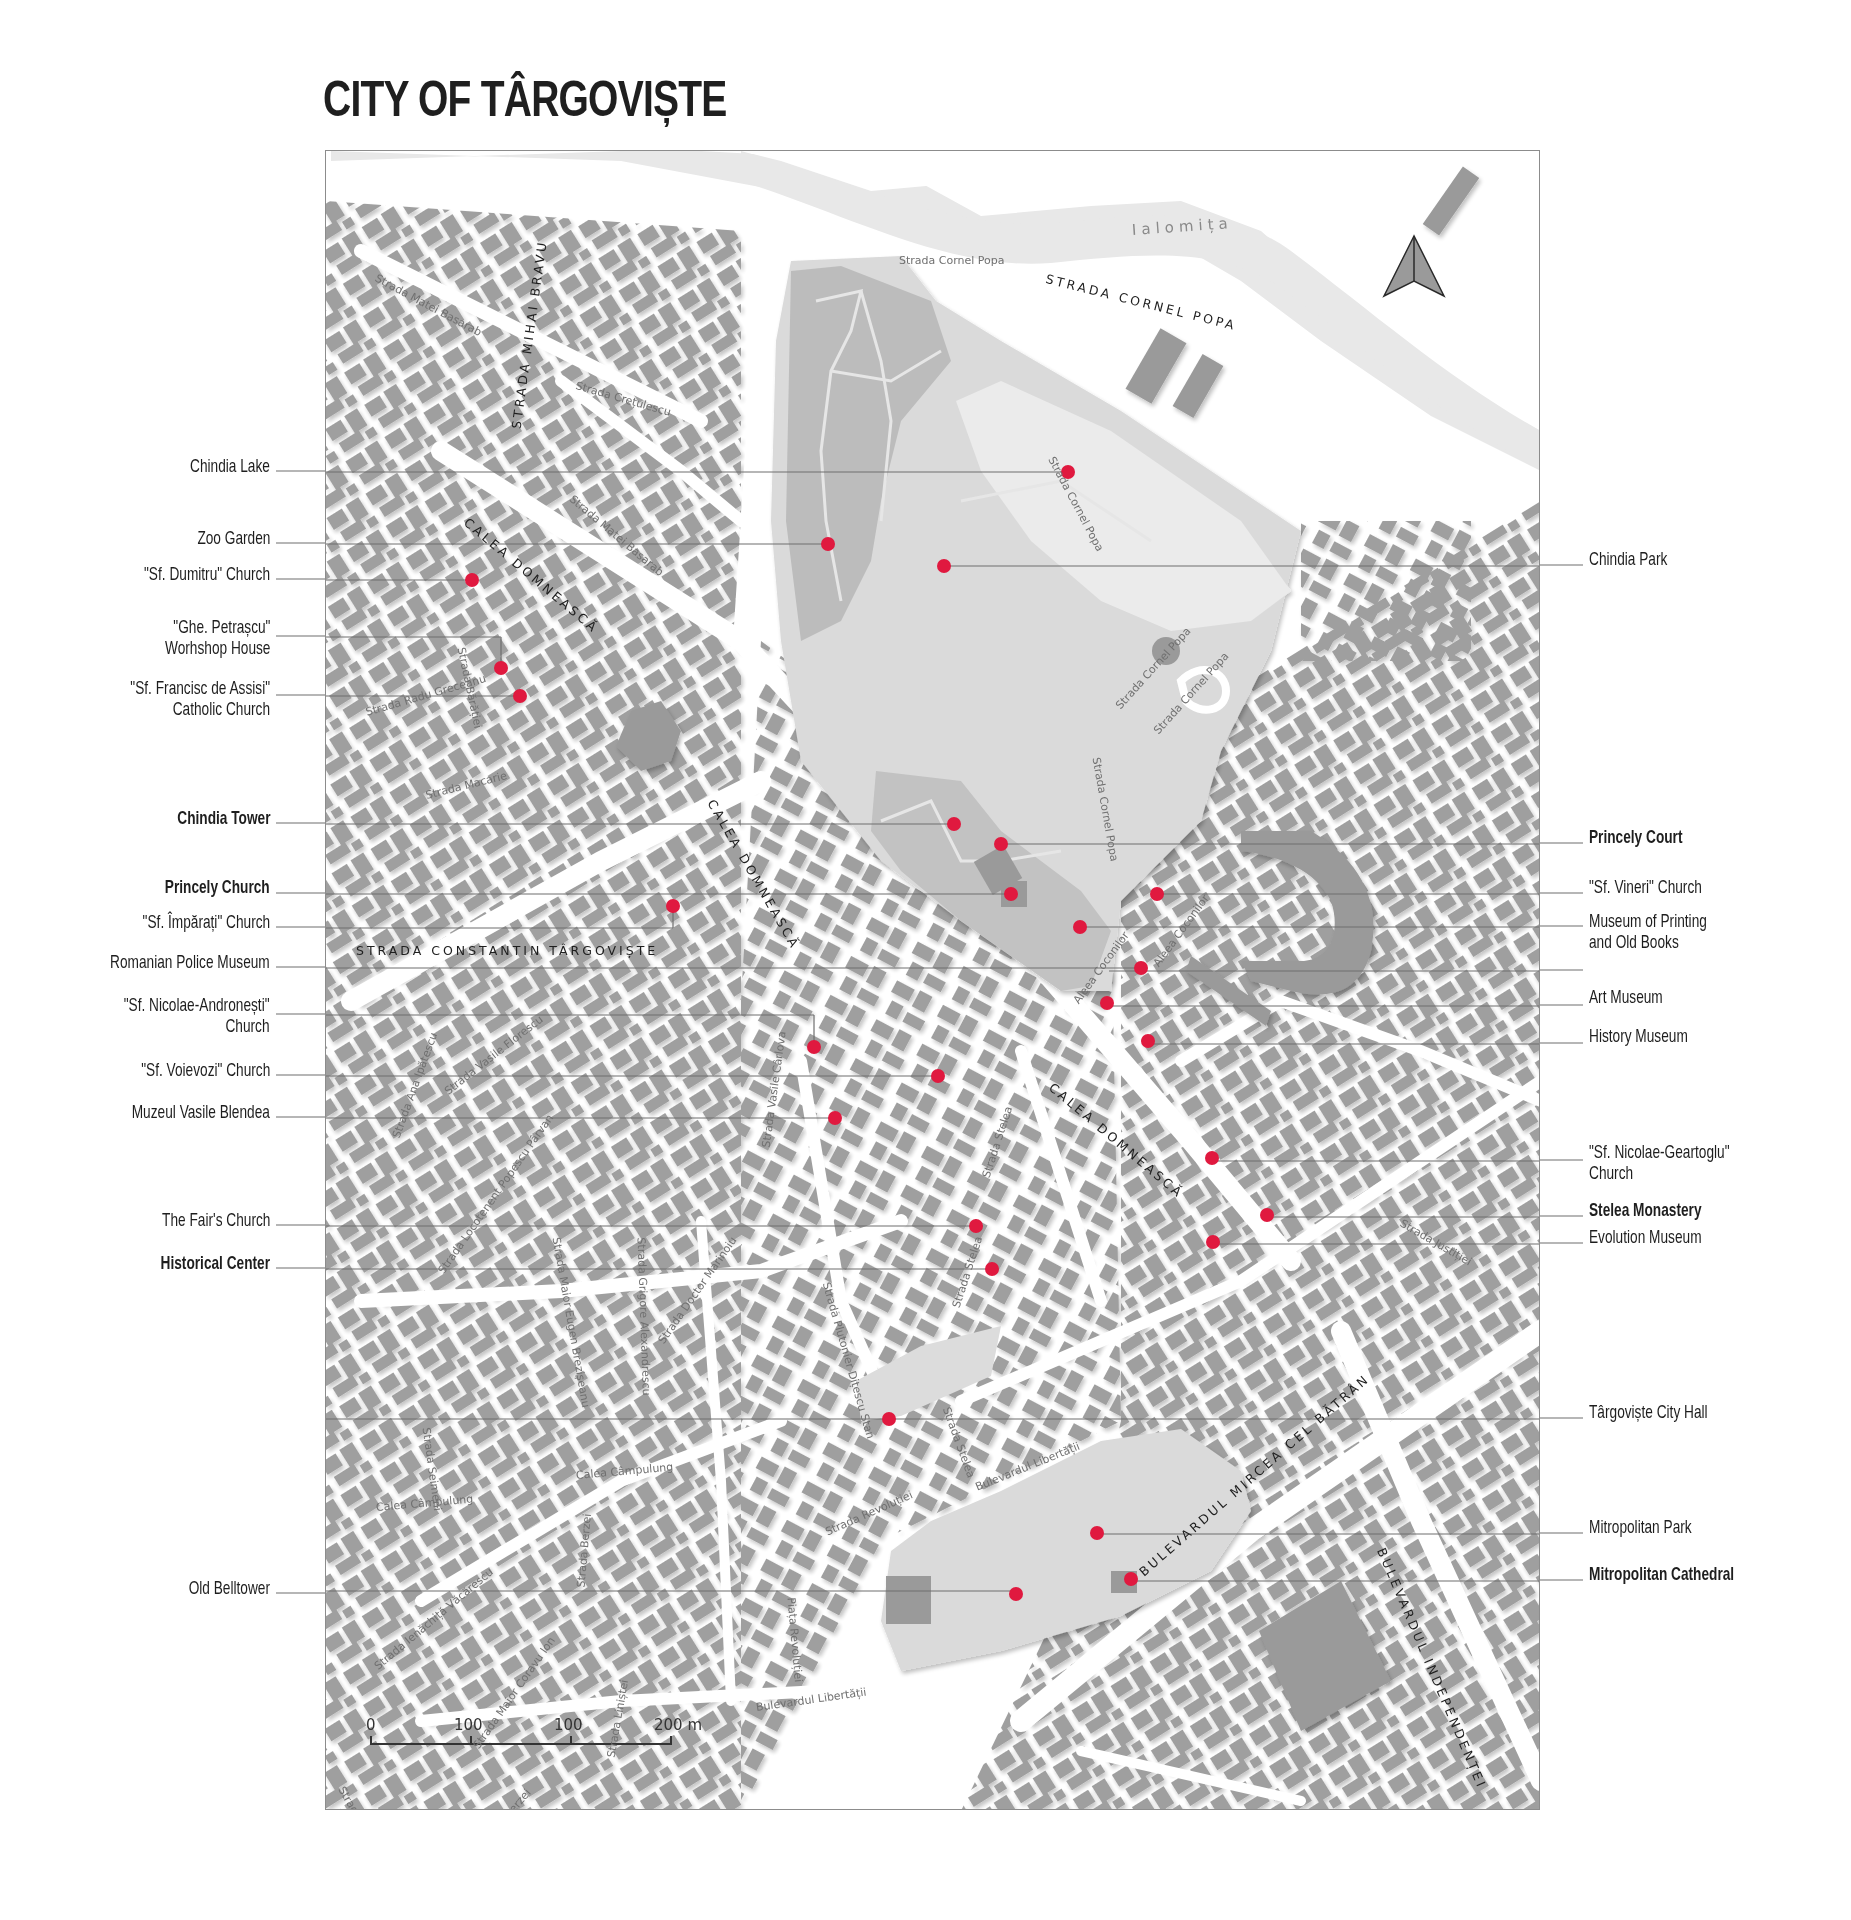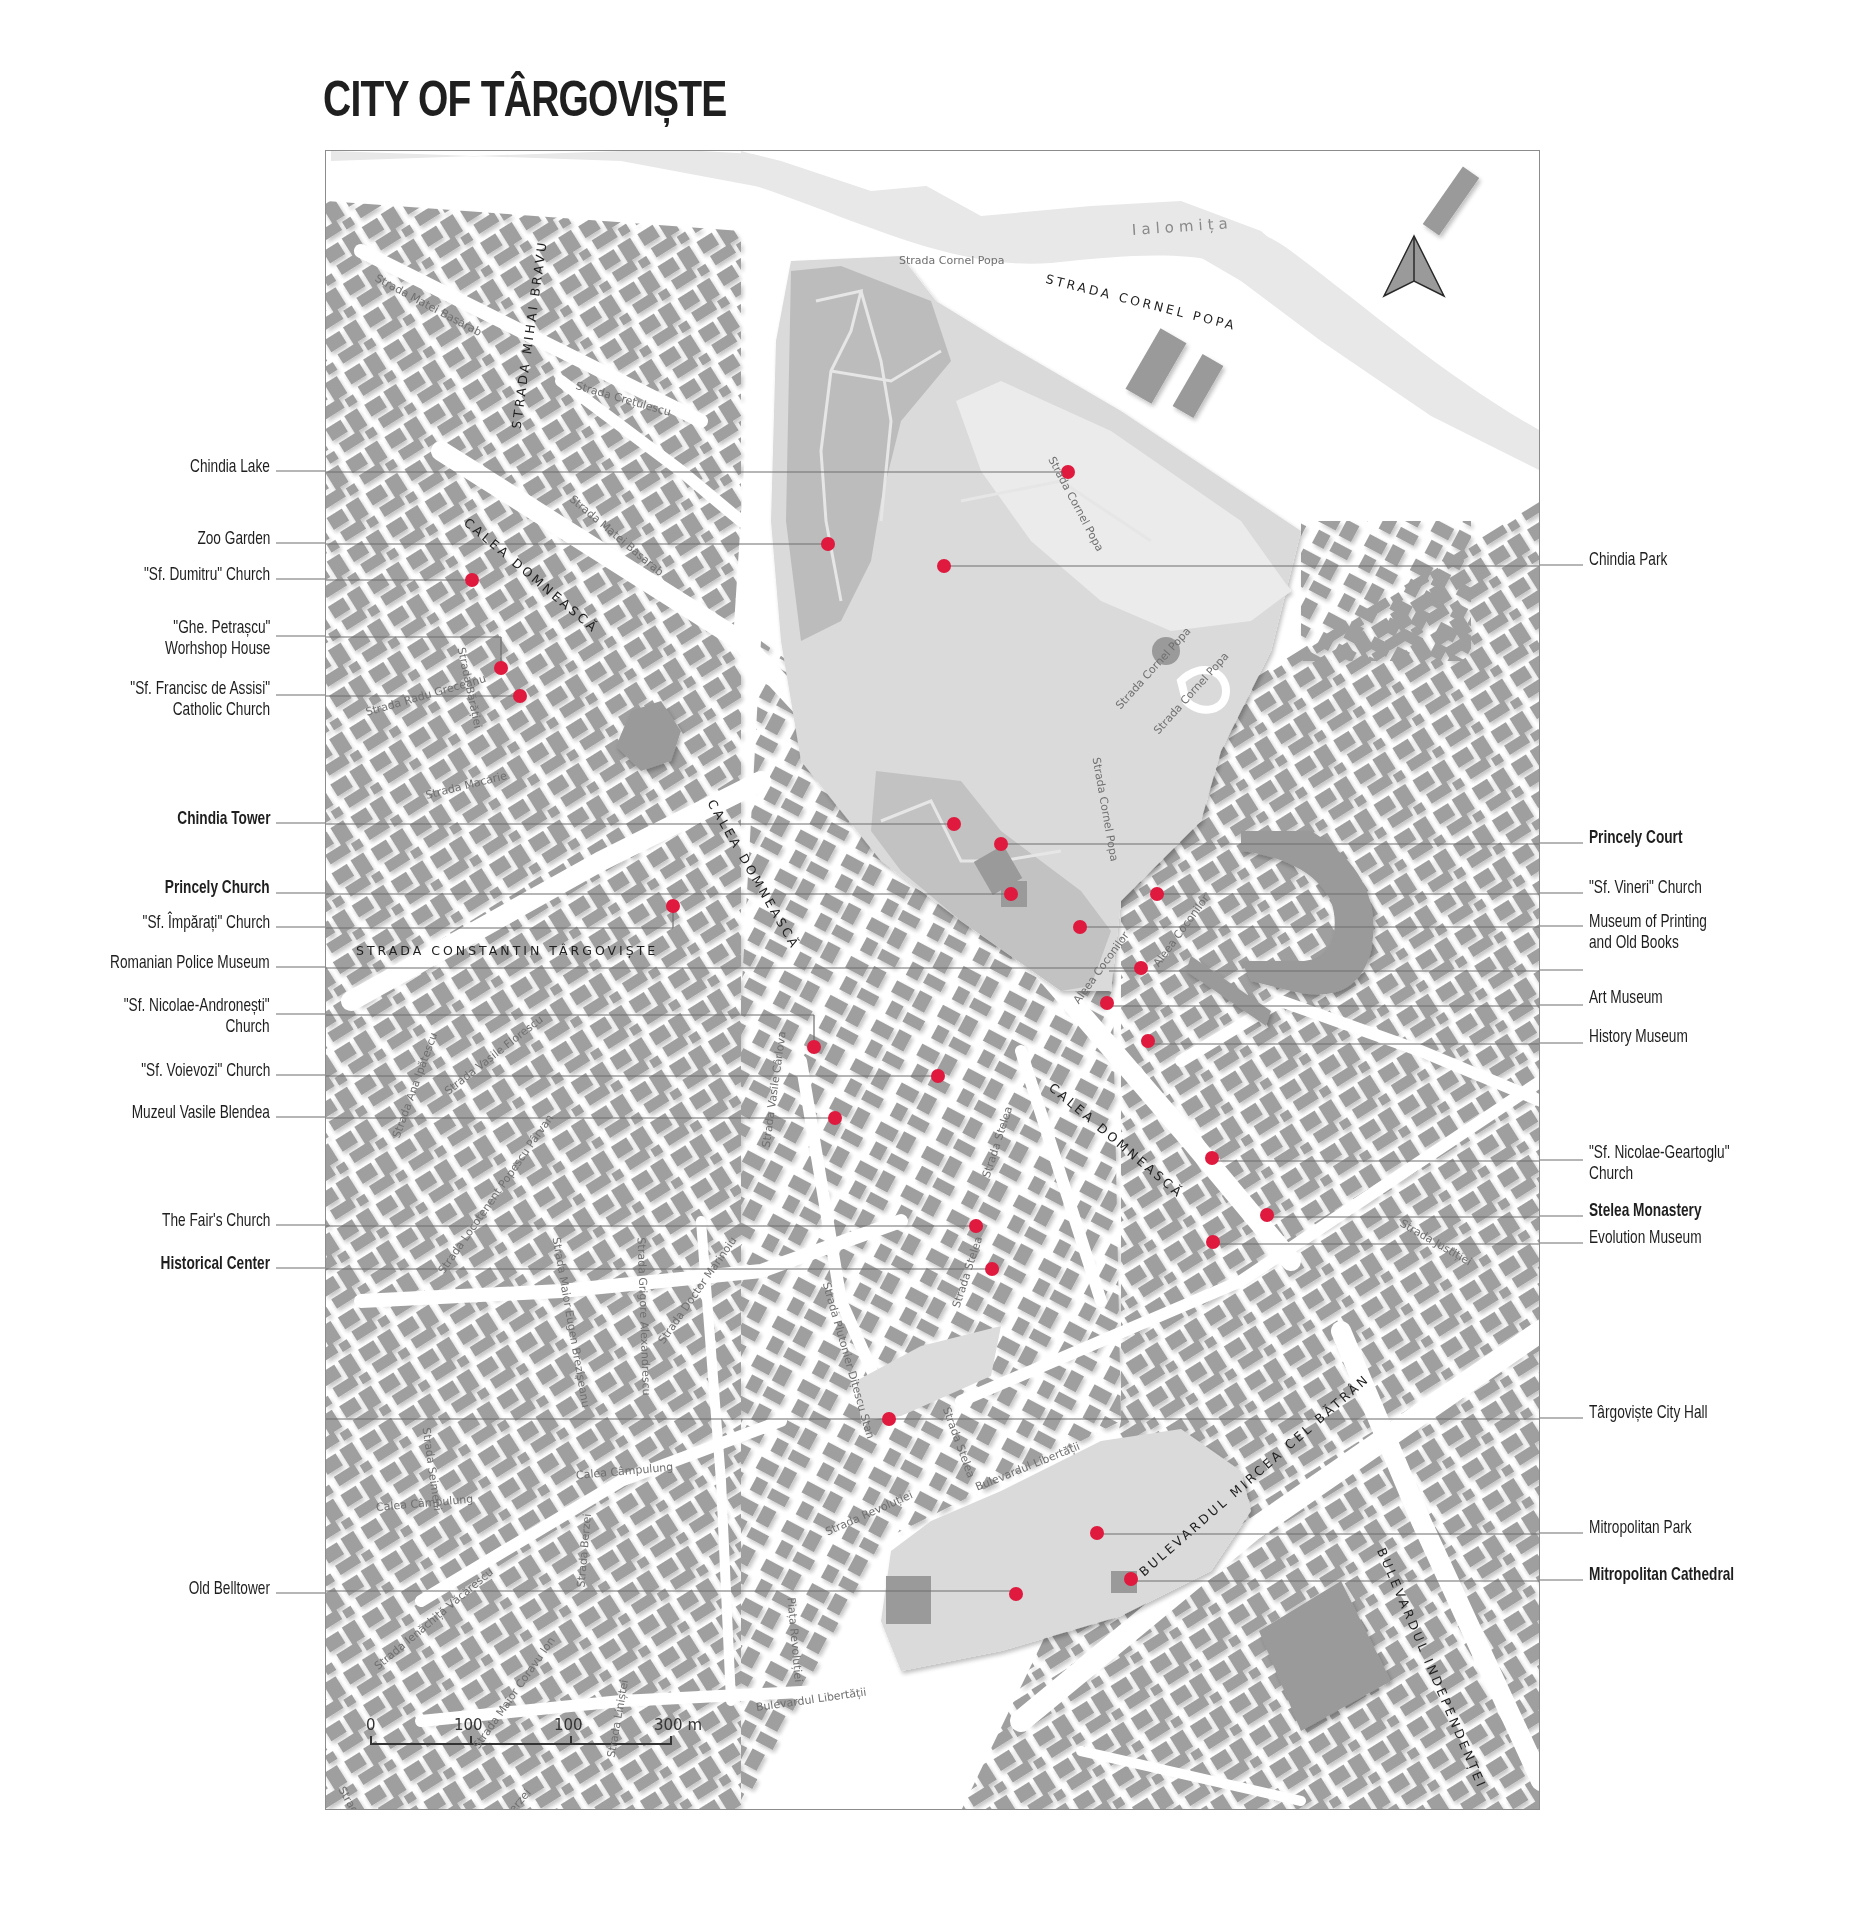--- a/index.html
+++ b/index.html
@@ -243,21 +243,21 @@
   <div class="street" style="left:255px;top:1430px;transform:rotate(-85deg);">Strada Berzei</div>
   <div class="street" style="left:155px;top:1690px;transform:rotate(-50deg);">Strada Berzei</div>
   <div class="street" style="left:50px;top:1510px;transform:rotate(-40deg);">Strada Ienăchiță Văcărescu</div>
   <div class="street" style="left:150px;top:1590px;transform:rotate(-55deg);">Strada Maior Coravu Ion</div>
   <div class="street" style="left:285px;top:1600px;transform:rotate(-80deg);">Strada Liniștei</div>
   <div class="street" style="left:15px;top:1630px;transform:rotate(60deg);">Strada Valul Cetății</div>
 
   <div class="scale-lbl" style="left:40px;top:1565px;">0</div>
   <div class="scale-lbl" style="left:128px;top:1565px;">100</div>
   <div class="scale-lbl" style="left:228px;top:1565px;">100</div>
-  <div class="scale-lbl" style="left:328px;top:1565px;">300 m</div>
+  <div class="scale-lbl" style="left:328px;top:1565px;">200 m</div>
 </div>
 
 <svg style="position:absolute;left:0;top:0;pointer-events:none;" width="1851" height="1920">
   <g stroke="#6e6e6e" stroke-width="1.2">
     <line x1="276" y1="471" x2="325" y2="471"></line>
     <line x1="276" y1="543" x2="325" y2="543"></line>
     <line x1="276" y1="579" x2="325" y2="579"></line>
     <line x1="276" y1="636" x2="325" y2="636"></line>
     <line x1="276" y1="695" x2="325" y2="695"></line>
     <line x1="276" y1="823" x2="325" y2="823"></line>

